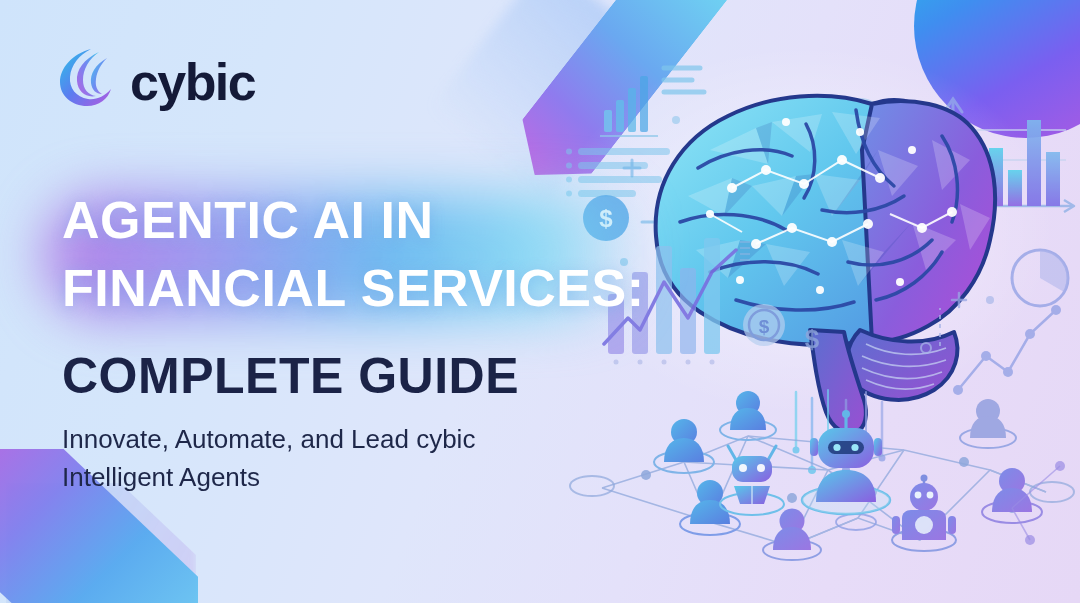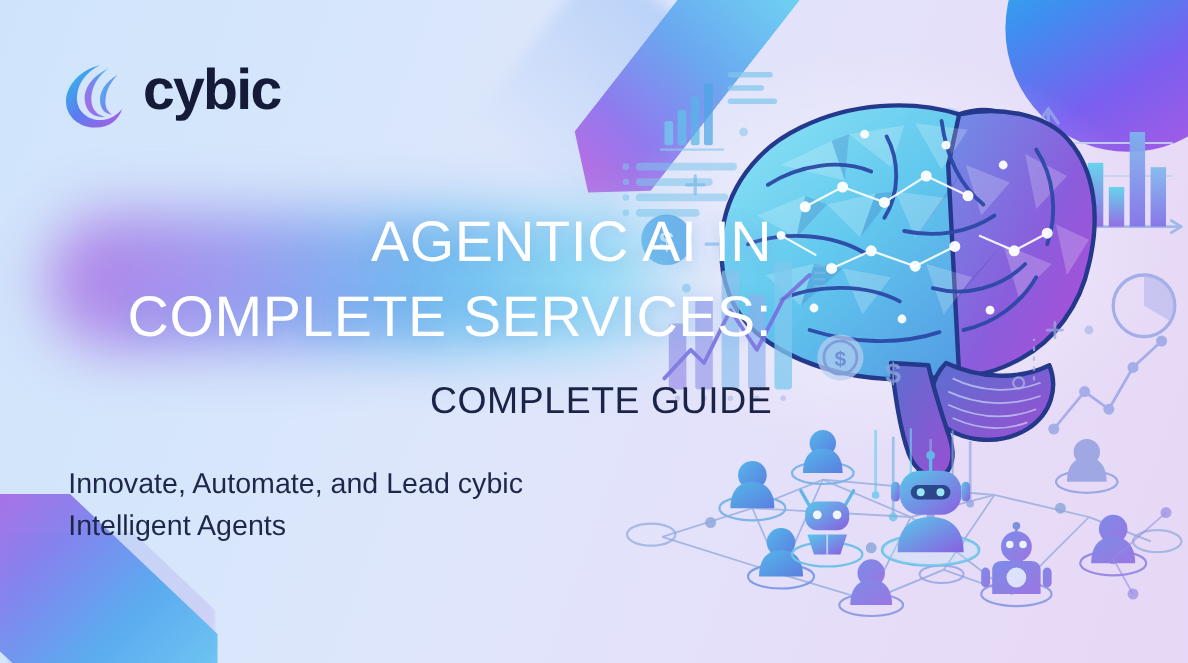--- a/index.html
+++ b/index.html
@@ -43,46 +43,45 @@
   }
   .chev-soft{
     position:absolute;left:6px;bottom:-30px;
     width:190px;height:150px;
     background:linear-gradient(120deg,rgba(120,180,240,.45),rgba(190,120,225,.35));
     clip-path:polygon(0 0,60% 0,100% 48%,100% 100%,0 100%);
     filter:blur(3px);opacity:.6;
   }
 
   
-  .logo{position:absolute;left:58px;top:56px;display:flex;align-items:flex-start;gap:14px;}
+  .logo{position:absolute;left:58px;top:46px;display:flex;align-items:flex-end;gap:14px;}
   .logo-mark{width:58px;height:62px;display:block;}
   .logo-word{
     font-size:52px;font-weight:700;letter-spacing:-1.6px;
     color:#141a38;line-height:1;
   }
 
   
   .headline{position:absolute;left:62px;top:186px;width:640px;}
   .glow{
     position:absolute;left:-18px;top:8px;
     width:600px;height:124px;border-radius:60px;
     background:linear-gradient(95deg,rgba(176,112,228,.85) 0%,rgba(146,134,236,.8) 26%,rgba(92,180,238,.85) 58%,rgba(110,214,242,.7) 82%,rgba(190,226,248,0) 100%);
     filter:blur(26px);
   }
   .h-line{
     position:relative;
-    font-size:52px;font-weight:400;letter-spacing:.5px;
+    font-size:52px;font-weight:700;letter-spacing:.5px;
     line-height:68px;color:#ffffff;
     text-shadow:0 2px 14px rgba(110,160,230,.45);
     white-space:nowrap;
-    text-align:right;
   }
   .h-line.dark{
-    color:#1b2347;font-size:34px;letter-spacing:.5px;
-    text-shadow:none;margin-top:8px;
+    color:#1b2347;font-size:50px;letter-spacing:.5px;
+    text-shadow:none;margin-top:20px;
   }
   .subtitle{
     position:absolute;left:62px;top:420px;width:520px;
     font-size:26px;line-height:38px;color:#1e2749;font-weight:400;
   }
 
   
   .art{position:absolute;right:0;top:0;width:520px;height:603px;}
   .art svg{display:block;width:100%;height:100%;}
 </style>
@@ -466,19 +465,19 @@
                C30 49 25 43 25 34 C25 23 31 13 41 6 Z" fill="url(#gLogo2)" opacity="0.92"></path>
       <path d="M49 12 C37 19 32 28 33 37 C34 44 38 48 44 48
                C39 45 37 40 38 33 C39 25 43 18 49 12 Z" fill="url(#gLogo)" opacity="0.85"></path>
     </svg>
     <div class="logo-word">cybic</div>
   </div>
 
   <div class="headline">
     <div class="glow"></div>
     <div class="h-line">AGENTIC AI IN</div>
-    <div class="h-line">COMPLETE SERVICES:</div>
+    <div class="h-line">FINANCIAL SERVICES:</div>
     <div class="h-line dark">COMPLETE GUIDE</div>
   </div>
 
   <div class="subtitle">Innovate, Automate, and Lead cybic Intelligent Agents</div>
 
 </div>
 
 </body></html>

